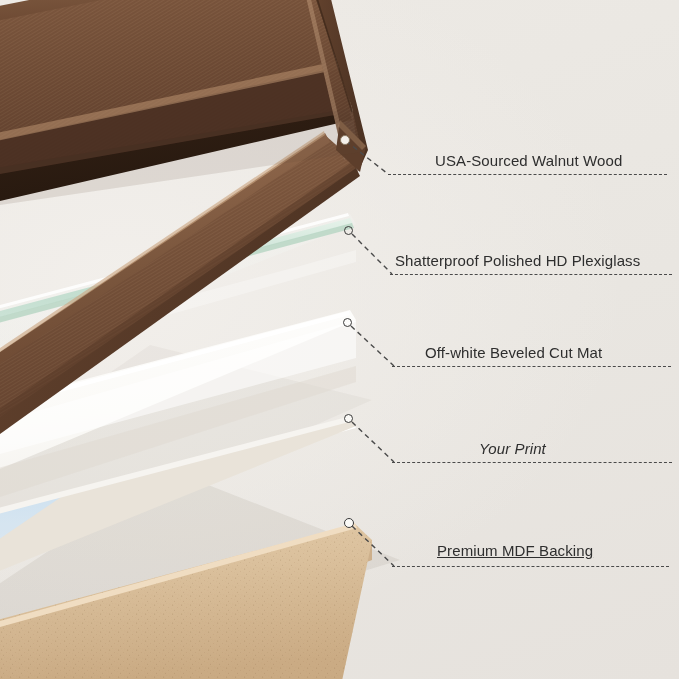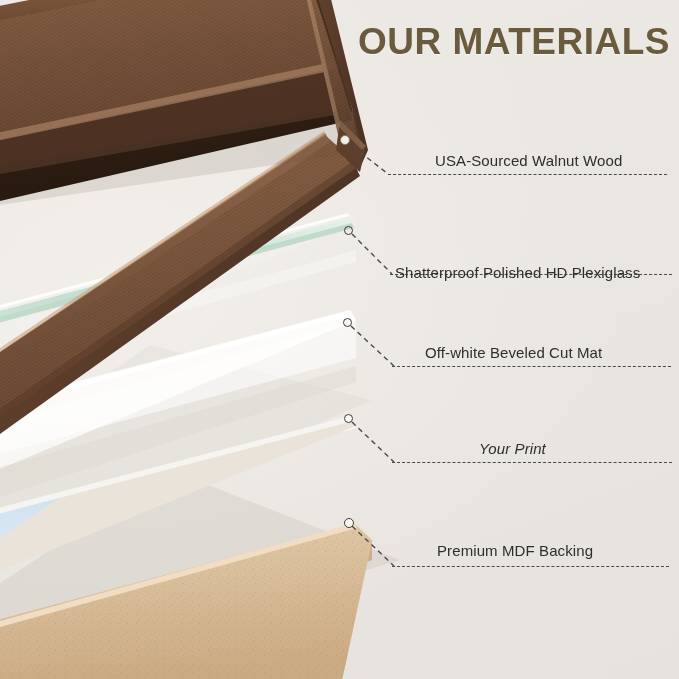--- a/index.html
+++ b/index.html
@@ -281,38 +281,37 @@
         <polygon points="340,120 366,146 362,150 338,126" fill="rgba(190,150,116,0.40)"></polygon>
 
         <polygon points="-170,210 330,105 352,120 -170,250" fill="#efece7" opacity="0.0"></polygon>
 
         <polygon points="-170,196 352,108 362,152 -170,230" fill="rgba(90,70,52,0.13)"></polygon>
       </g>
 
     </g>
   </svg>
 
-  <div class="title">OUR MATERIALS</div>
 
   <div class="callout">
     <svg class="leader" style="left:330px;top:128px;width:80px;height:60px;">
       <line x1="16" y1="13" x2="58" y2="46" stroke="#4a4a4a" stroke-width="1.4" stroke-dasharray="5,4"></line>
     </svg>
     <div class="dot dot-filled" style="left:340px;top:135px;width:10px;height:10px;"></div>
     <div class="dashline" style="left:388px;top:174px;width:279px;"></div>
     <div class="label" style="left:435px;top:152px;">USA-Sourced Walnut Wood</div>
   </div>
 
   <div class="callout">
     <svg class="leader" style="left:334px;top:220px;width:80px;height:66px;">
       <line x1="18" y1="14" x2="58" y2="54" stroke="#4a4a4a" stroke-width="1.4" stroke-dasharray="5,4"></line>
     </svg>
     <div class="dot dot-hollow" style="left:344px;top:226px;width:9px;height:9px;"></div>
     <div class="dashline" style="left:390px;top:274px;width:282px;"></div>
-    <div class="label" style="left:395px;top:264px;text-align:right;">Shatterproof Polished HD Plexiglass</div>
+    <div class="label" style="left:395px;top:252px;text-align:right;">Shatterproof Polished HD Plexiglass</div>
   </div>
 
   <div class="callout">
     <svg class="leader" style="left:334px;top:312px;width:84px;height:66px;">
       <line x1="17" y1="14" x2="60" y2="54" stroke="#4a4a4a" stroke-width="1.4" stroke-dasharray="5,4"></line>
     </svg>
     <div class="dot dot-hollow" style="left:343px;top:318px;width:9px;height:9px;"></div>
     <div class="dashline" style="left:392px;top:366px;width:279px;"></div>
     <div class="label" style="left:425px;top:344px;text-align:right;">Off-white Beveled Cut Mat</div>
   </div>
@@ -325,16 +324,16 @@
     <div class="dashline" style="left:392px;top:462px;width:280px;"></div>
     <div class="label" style="left:479px;top:440px;font-style:italic;">Your Print</div>
   </div>
 
   <div class="callout">
     <svg class="leader" style="left:334px;top:512px;width:84px;height:66px;">
       <line x1="18" y1="14" x2="60" y2="54" stroke="#4a4a4a" stroke-width="1.4" stroke-dasharray="5,4"></line>
     </svg>
     <div class="dot dot-hollow-light" style="left:344px;top:518px;width:10px;height:10px;"></div>
     <div class="dashline" style="left:392px;top:566px;width:277px;"></div>
-    <div class="label" style="left:437px;top:542px;">Premium MDF Backing</div>
+    <div class="label" style="left:437px;top:542px;text-decoration:underline;">Premium MDF Backing</div>
   </div>
 
 </div>
 
 </body></html>

